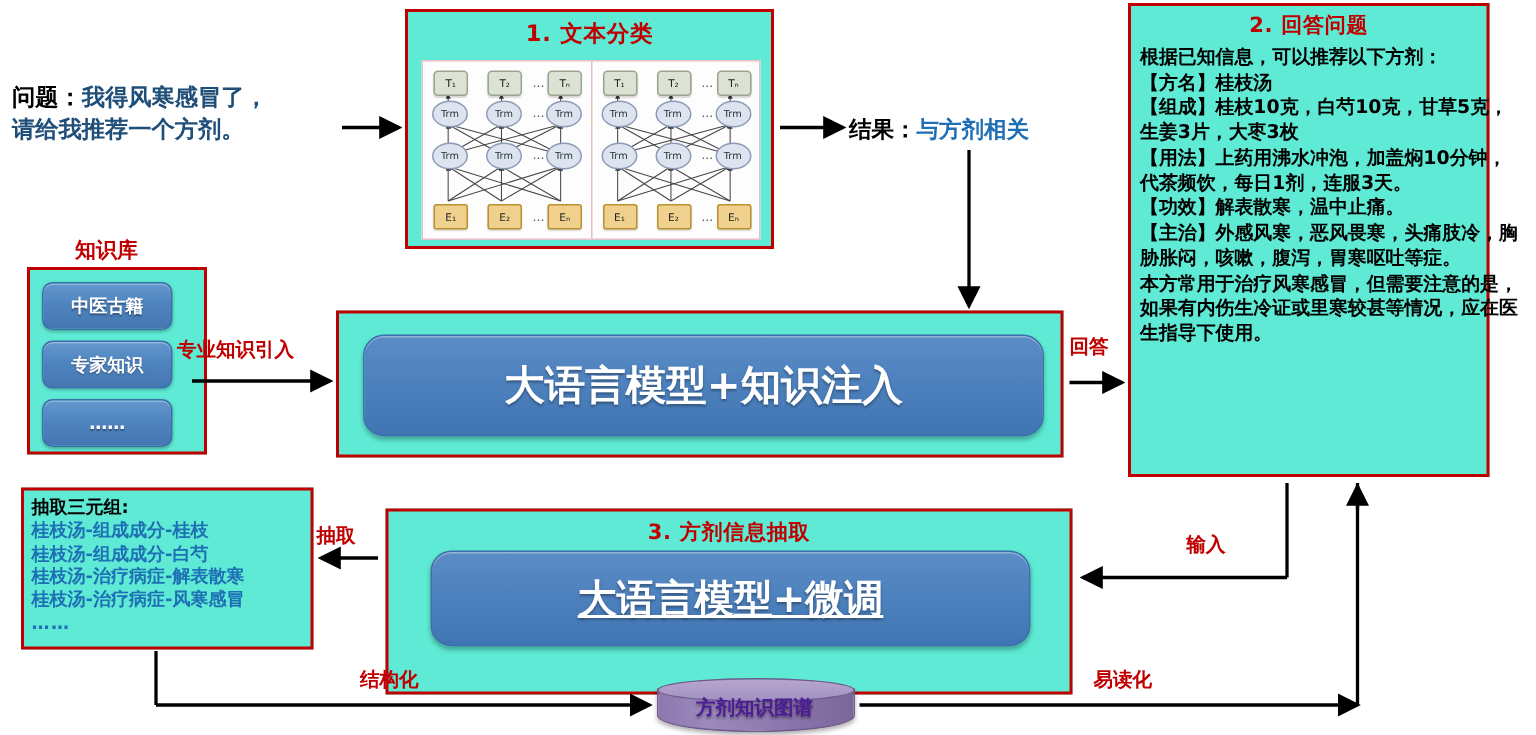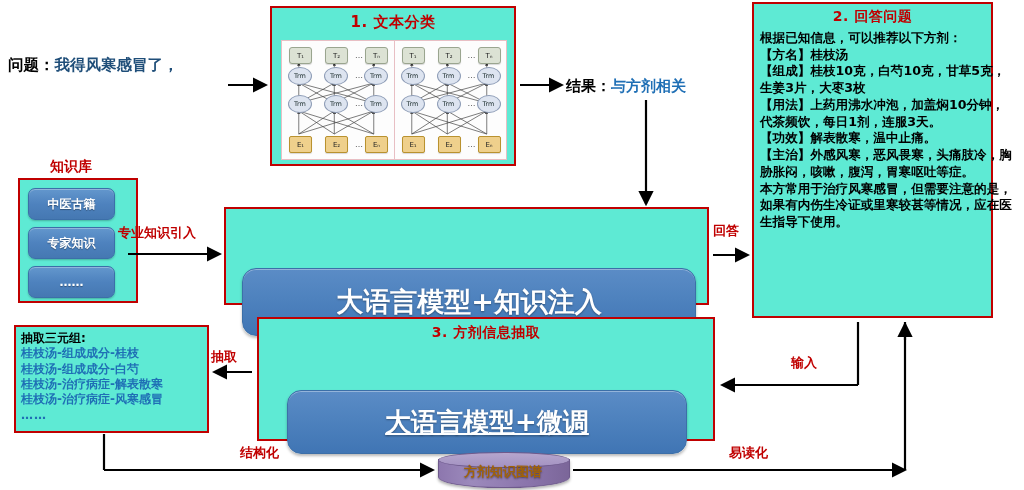--- a/index.html
+++ b/index.html
@@ -30,21 +30,20 @@
 
   
   .llm-capsule{
     position:absolute;border-radius:14px;
     background:linear-gradient(180deg,#5B8CC6 0%,#4E82BE 45%,#4075B4 100%);
     border:1px solid #3C6FA8;
     box-shadow:0 2px 3px rgba(0,0,0,.28), inset 0 1px 0 rgba(255,255,255,.35);
     display:flex;align-items:center;justify-content:center;
     color:#ffffff;font-weight:bold;
     text-shadow:0 1px 2px rgba(0,0,0,.35);
-    margin-top:45px;
   }
 
   
   #kb-label{left:50px;top:158px;color:#C00000;font-weight:bold;font-size:14px;}
   #kb-box{left:18px;top:178px;width:120px;height:125px;}
   .kb-item{
     position:absolute;left:8px;width:85px;height:30px;border-radius:7px;
     background:linear-gradient(180deg,#6397CD 0%,#4E82BE 50%,#4578B2 100%);
     border:1px solid #3C6FA8;
     box-shadow:0 1px 2px rgba(0,0,0,.25), inset 0 1px 0 rgba(255,255,255,.3);
@@ -104,53 +103,54 @@
   #sec2 .panel-title{margin-top:4px;font-size:14px;}
   #answer-body{
     position:absolute;left:6px;top:26px;width:254px;
     font-size:12.6px;line-height:1.33;color:#000;font-weight:bold;
   }
 
   
   #sec-inject{left:224px;top:207px;width:485px;height:98px;}
 
   
-  #sec3{left:257px;top:317px;width:458px;height:124px;}
+  #sec3{left:257px;top:339px;width:458px;height:124px;}
   #sec3 .panel-title{margin-top:5px;font-size:14px;}
 
   
   #kg{position:absolute;left:438px;top:452px;width:130px;height:36px;}
   #kg .cyl-body{
     position:absolute;left:0;top:7px;width:130px;height:27px;
     background:linear-gradient(90deg,#8D77AE 0%,#9C8ABC 25%,#8A74AB 70%,#7B6699 100%);
     border:1px solid #6E5A8C;border-radius:0 0 62px 62px/0 0 11px 11px;
     box-shadow:0 2px 3px rgba(0,0,0,.3);
   }
   #kg .cyl-top{
     position:absolute;left:0;top:0;width:130px;height:14px;
     background:linear-gradient(180deg,#B6A6CD 0%,#A392C2 100%);
     border:1px solid #6E5A8C;border-radius:50%;
   }
   #kg .cyl-label{
     position:absolute;left:0;top:11px;width:130px;text-align:center;
-    color:#a16207;font-size:13px;font-weight:bold;
+    color:#4c1d95;font-size:13px;font-weight:bold;
     text-shadow:0 1px 2px rgba(0,0,0,.45);
   }
 
   
   .alabel{position:absolute;color:#C00000;font-weight:bold;font-size:13px;white-space:nowrap;}
 
   
   #arrows{position:absolute;left:0;top:0;width:1024px;height:490px;pointer-events:none;}
 </style>
 </head>
 <body>
 
 <div class="abs" id="question">
   <span class="lead">问题：</span><span>我得风寒感冒了，</span><br>
+  <span>请给我推荐一个方剂。</span>
 </div>
 
 <div class="redbox" id="sec1">
   <div class="panel-title">1. 文本分类</div>
 
   <div id="nn-wrap">
 
     <div class="nn-half">
       <svg class="nnsvg" viewBox="0 0 113 118" preserveAspectRatio="none">
         <defs>

